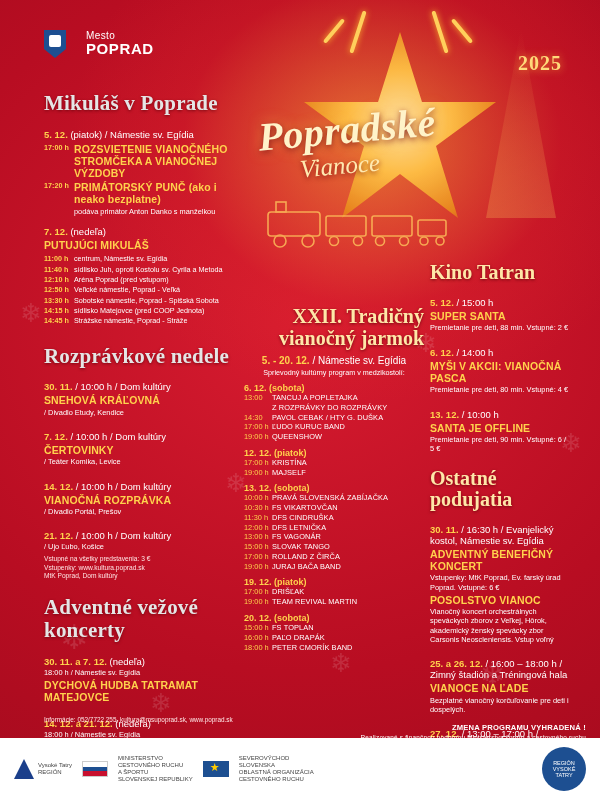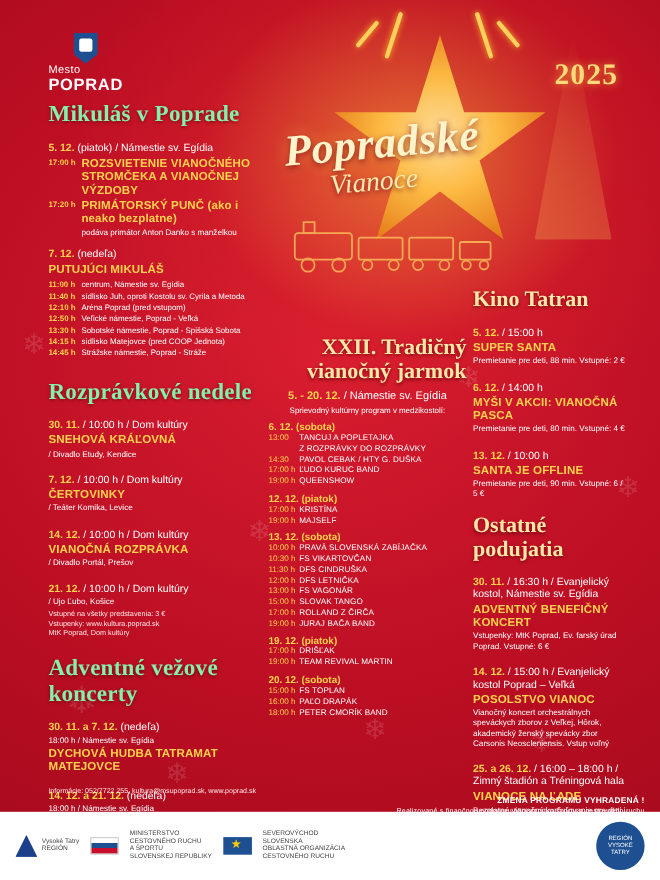--- a/index.html
+++ b/index.html
@@ -19,39 +19,39 @@
       radial-gradient(ellipse 120% 80% at 50% 40%, #d81c30 0%, #b80d22 55%, #9d0a1c 100%);
   }
   .snow { position:absolute; inset:0; pointer-events:none; }
   .snow span {
     position:absolute; color:rgba(255,255,255,0.13); font-size:26px; line-height:1;
   }
   .page { position: relative; width:600px; height:800px; }
 
   
   .logo-city {
-    position:absolute; left:44px; top:30px; display:flex; align-items:center; gap:1px;flex-direction:column;
+    position:absolute; left:44px; top:30px; display:flex; align-items:center; gap:20px;
   }
   .crest {
     width:22px; height:28px; background:#1d4f91;
     clip-path: polygon(0 0,100% 0,100% 68%,50% 100%,0 68%);
     position:relative;
   }
   .crest:after{
     content:""; position:absolute; left:5px; top:5px; width:12px; height:12px;
     background:#ffffff; border-radius:2px;
   }
   .city-txt { line-height:1.05; }
   .city-txt .small { font-size:10px; letter-spacing:.4px; color:#fff; }
   .city-txt .big { font-size:15px; font-weight:bold; letter-spacing:.6px; color:#fff; }
 
   .year {
     position:absolute; right:38px; top:52px;
     font-family:"Liberation Serif", serif;
-    font-size:27px; font-weight:bold; color:#ffd97a;
+    font-size:20px; font-weight:bold; color:#ffd97a;
     letter-spacing:1px;
     text-shadow:0 0 8px rgba(255,190,60,.8);
   }
 
   
   .star-art {
     position:absolute; left:260px; top:10px; width:300px; height:250px;
   }
   .star-shape {
     position:absolute; left:40px; top:22px; width:200px; height:200px;
@@ -87,21 +87,21 @@
     text-shadow: 0 2px 5px rgba(120,10,20,.8);
   }
   .train {
     position:absolute; left:262px; top:196px; width:190px; height:56px;
     opacity:.9;
   }
 
   
   .sect-title {
     font-family:"Liberation Serif", serif;
-    font-size:21px; font-weight:bold; color:#86efac;
+    font-size:21px; font-weight:bold; color:#e5e5e5;
     letter-spacing:.2px; line-height:1.08;
     text-shadow:0 1px 3px rgba(110,5,15,.9);
   }
   .date-line { color:#ffd24d; font-size:9.5px; font-weight:bold; margin-top:14px; }
   .date-line .plain { color:#ffffff; font-weight:normal; }
   .event-name { color:#ffd24d; font-size:10.5px; font-weight:bold; line-height:1.18; margin-top:2px; letter-spacing:.1px; }
   .event-note { color:#ffffff; font-size:7.4px; line-height:1.25; margin-top:1px; }
   .tiny { font-size:6.6px; color:#ffe3e3; line-height:1.25; }
 
   .col-left { position:absolute; left:44px; top:92px; width:196px; }
@@ -475,24 +475,20 @@
 
     <div class="ostatne-title" style="margin-top:14px;">Ostatné podujatia</div>
 
     <div class="date-line">
       <span>30. 11.</span>
       <span class="plain">/ 16:30 h / Evanjelický kostol, Námestie sv. Egídia</span>
     </div>
     <div class="event-name">ADVENTNÝ BENEFIČNÝ KONCERT</div>
     <div class="event-note">Vstupenky: MtK Poprad, Ev. farský úrad Poprad. Vstupné: 6 €</div>
 
-    <div class="date-line">
-      <span>14. 12.</span>
-      <span class="plain">/ 15:00 h / Evanjelický kostol Poprad – Veľká</span>
-    </div>
     <div class="event-name">POSOLSTVO VIANOC</div>
     <div class="event-note">Vianočný koncert orchestrálnych speváckych zborov z Veľkej, Hôrok, akademický ženský spevácky zbor Carsonis Neoscleniensis. Vstup voľný</div>
 
     <div class="date-line">
       <span>25. a 26. 12.</span>
       <span class="plain">/ 16:00 – 18:00 h / Zimný štadión a Tréningová hala</span>
     </div>
     <div class="event-name">VIANOCE NA ĽADE</div>
     <div class="event-note">Bezplatné vianočný korčuľovanie pre deti i dospelých.</div>
 

